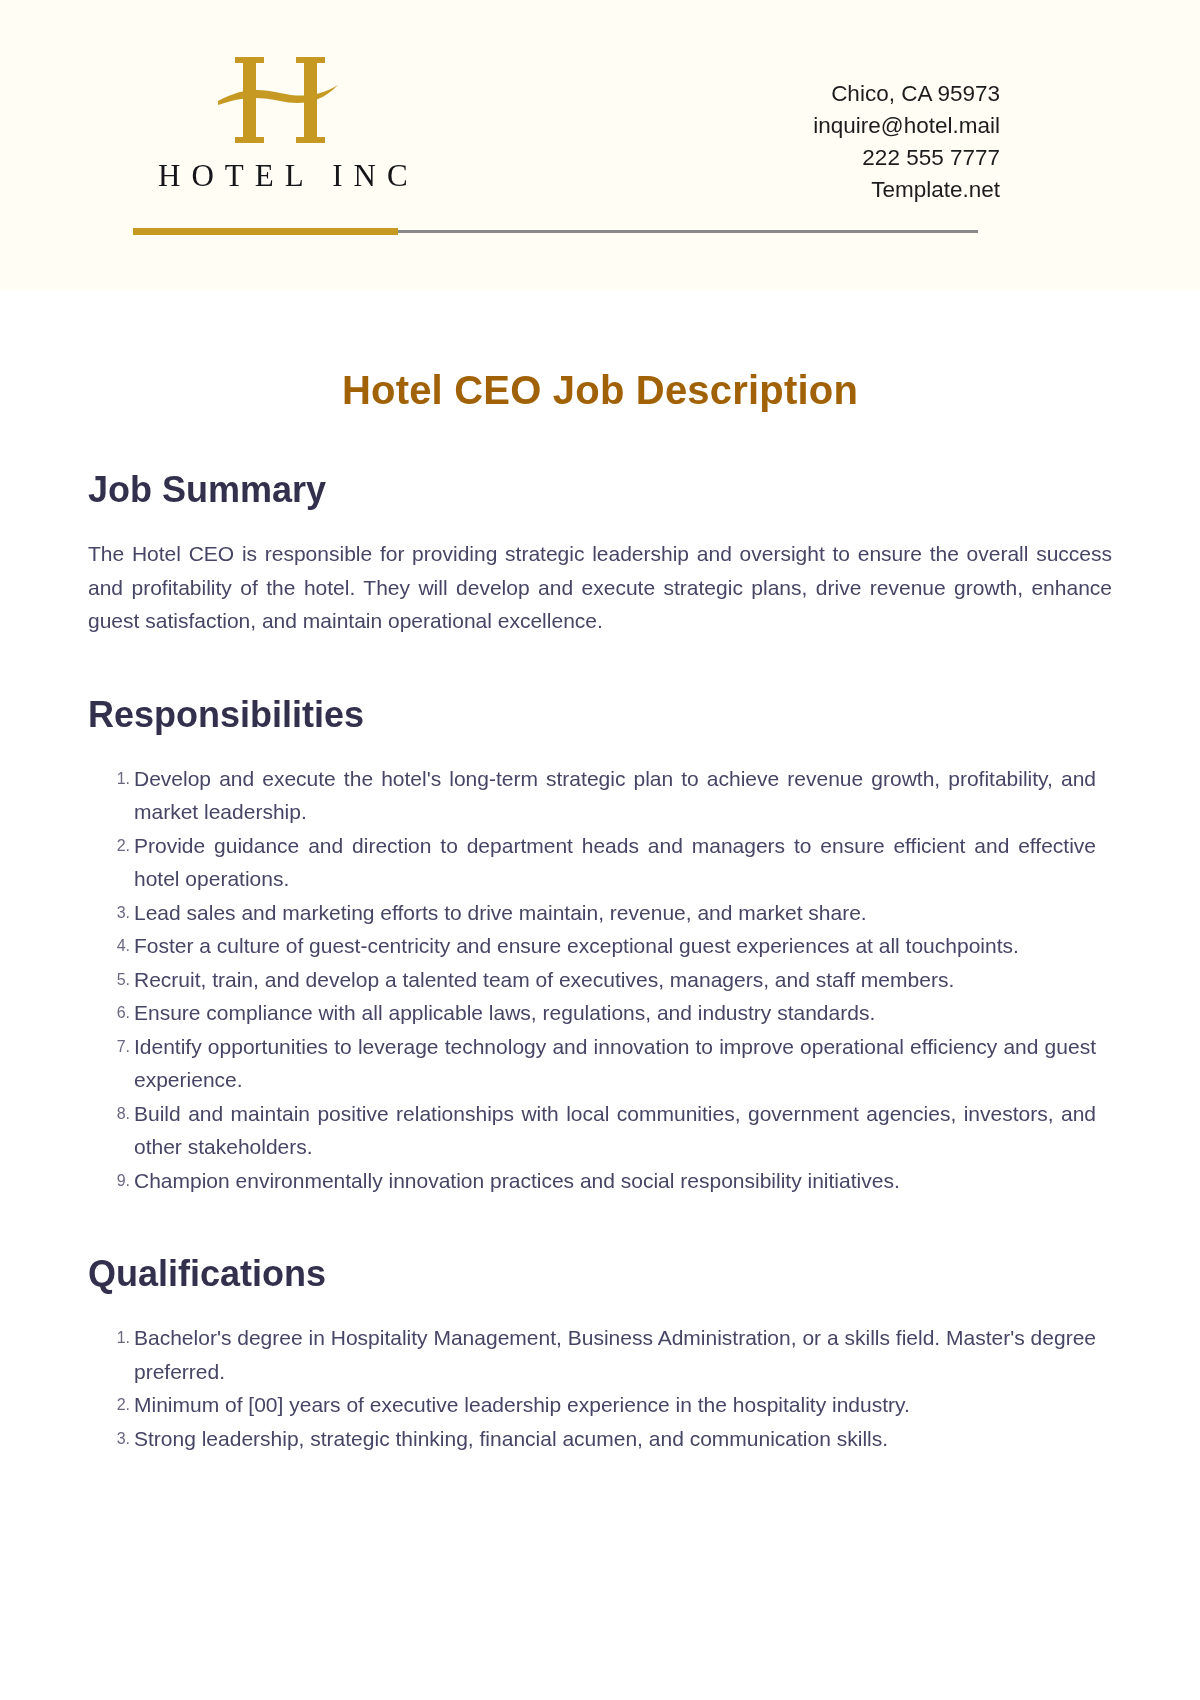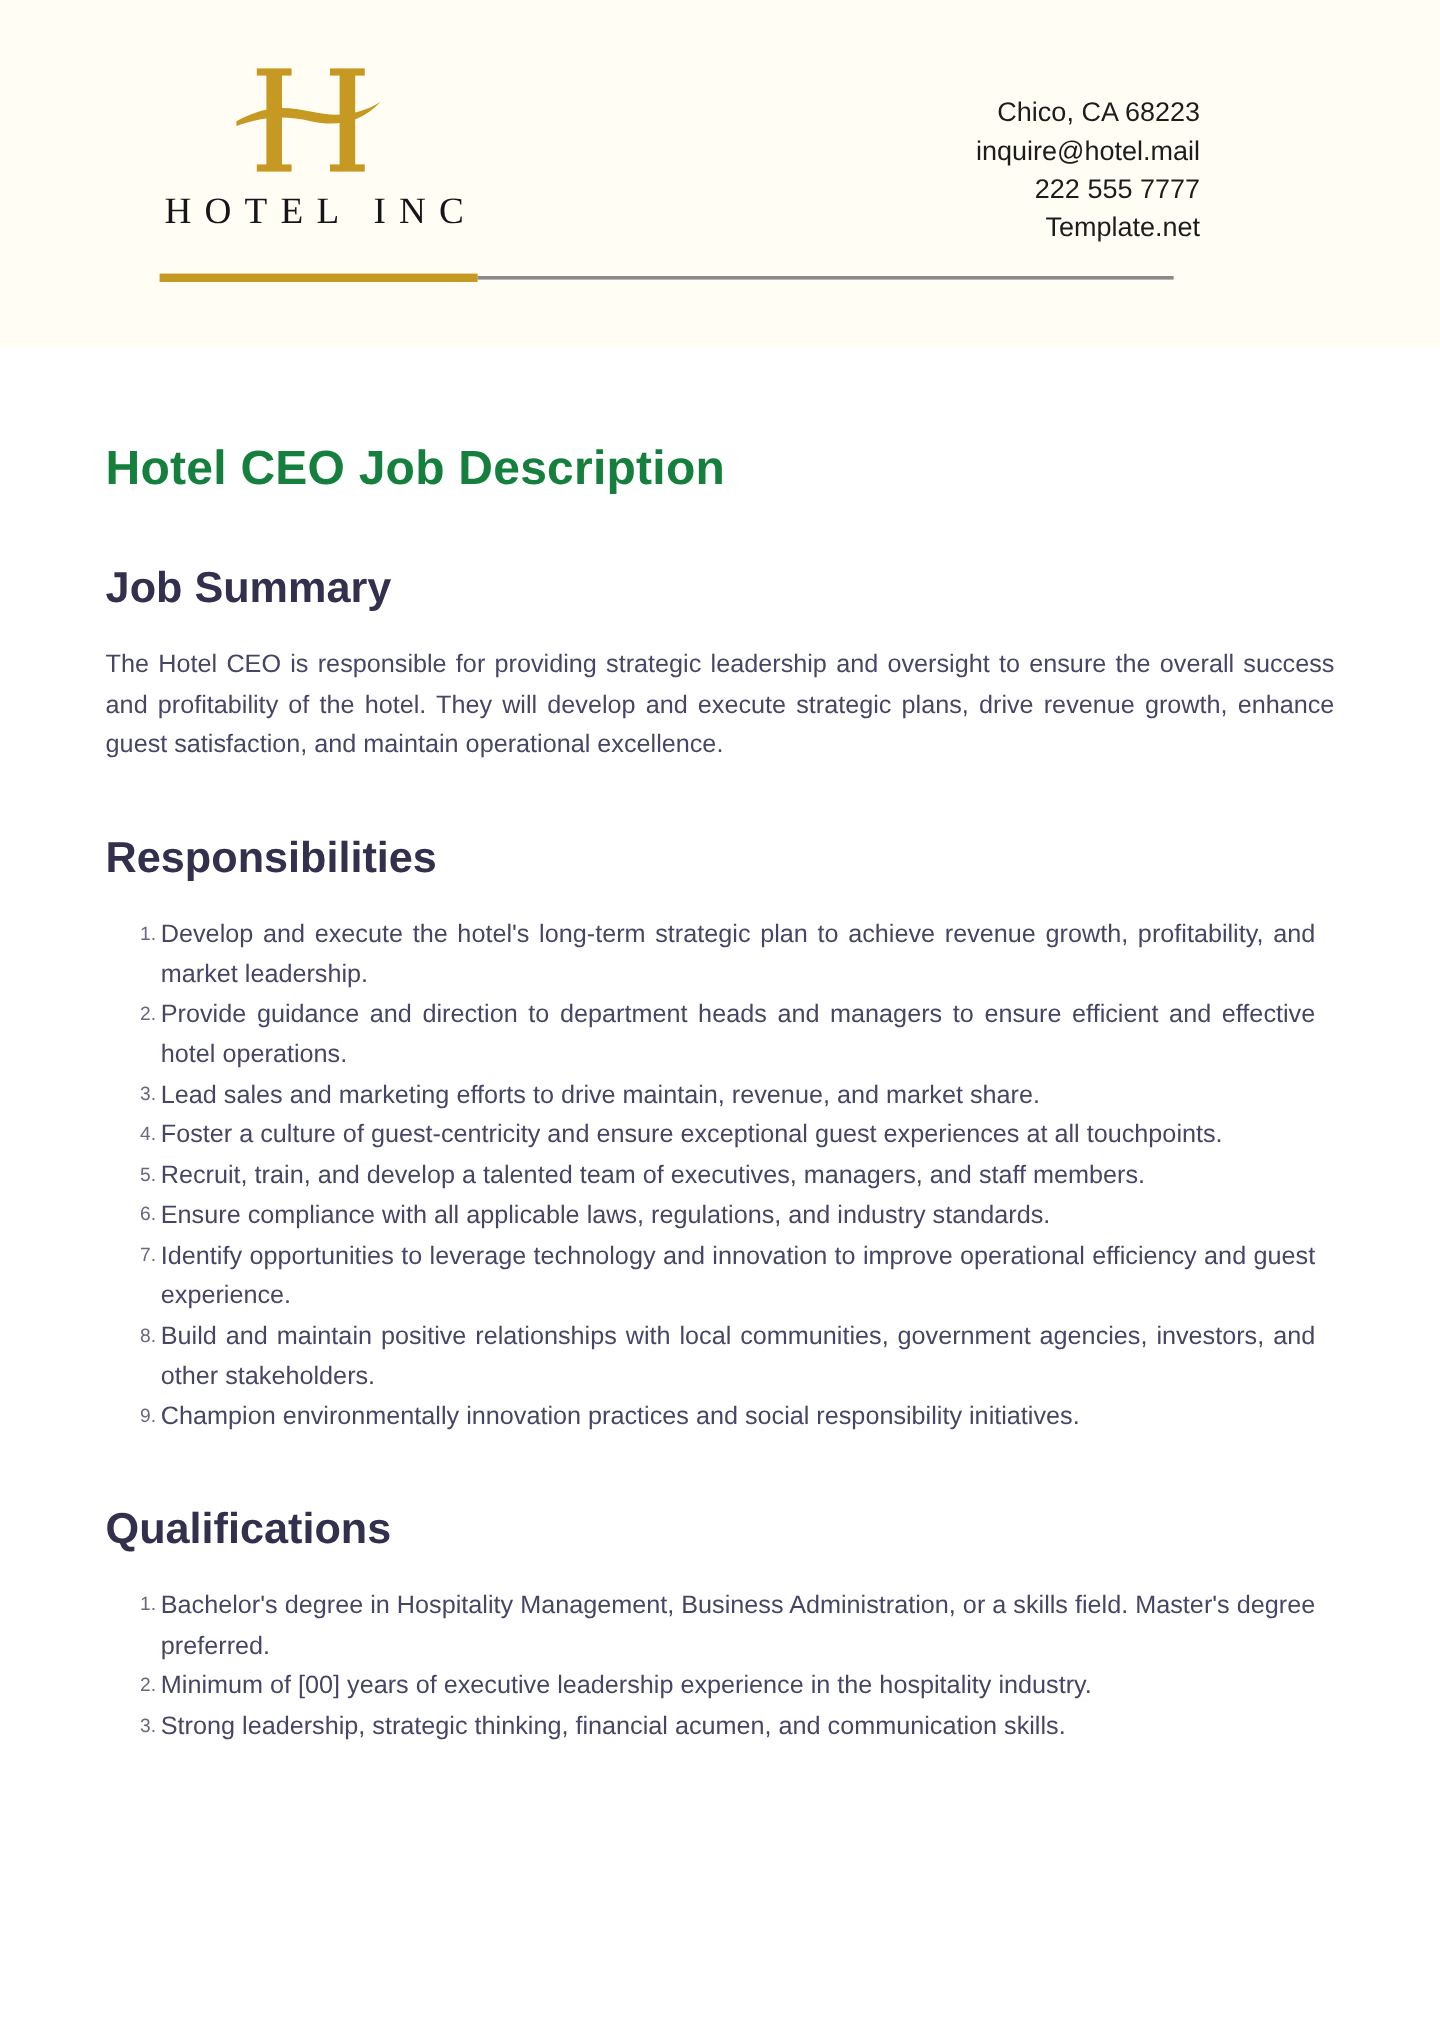--- a/index.html
+++ b/index.html
@@ -28,21 +28,21 @@
 
   .header-inner {
     position: relative;
     width: 1200px;
     height: 290px;
   }
 
   
   .logo-block {
     position: absolute;
-    left: 126px;
+    left: 147px;
     top: 52px;
     width: 265px;
     text-align: center;
   }
 
   .logo-mark {
     width: 140px;
     height: 96px;
     margin: 0 auto;
     display: block;
@@ -97,24 +97,24 @@
   .doc {
     position: absolute;
     top: 290px;
     left: 0;
     width: 1200px;
     padding: 0 88px;
   }
 
   .doc-title {
     margin-top: 78px;
-    text-align: left;
+    text-align: center;
     font-size: 40px;
     font-weight: bold;
-    color: #15803d;
+    color: #a16207;
     letter-spacing: 0.2px;
   }
 
   .section {
     margin-top: 56px;
   }
 
   .section-heading {
     font-size: 36px;
     font-weight: bold;
@@ -180,21 +180,21 @@
         <rect x="94" y="8" width="13" height="80" fill="#c69a22"></rect>
         <rect x="86" y="5" width="29" height="6" fill="#c69a22"></rect>
         <rect x="86" y="85" width="29" height="6" fill="#c69a22"></rect>
 
         <path d="M8 49 C 32 36, 48 36, 70 41 C 92 46, 110 44, 128 33 C 112 50, 92 54, 70 49 C 48 44, 30 45, 8 53 Z" fill="#c69a22"></path>
       </svg>
       <div class="logo-wordmark">HOTEL INC</div>
     </div>
 
     <div class="contact-block">
-      <div class="contact-line">Chico, CA 68223</div>
+      <div class="contact-line">Chico, CA 95973</div>
       <div class="contact-line">inquire@hotel.mail</div>
       <div class="contact-line">222 555 7777</div>
       <div class="contact-line">Template.net</div>
     </div>
 
     <div class="rule-gold"></div>
     <div class="rule-gray"></div>
 
   </div>
 </div>

